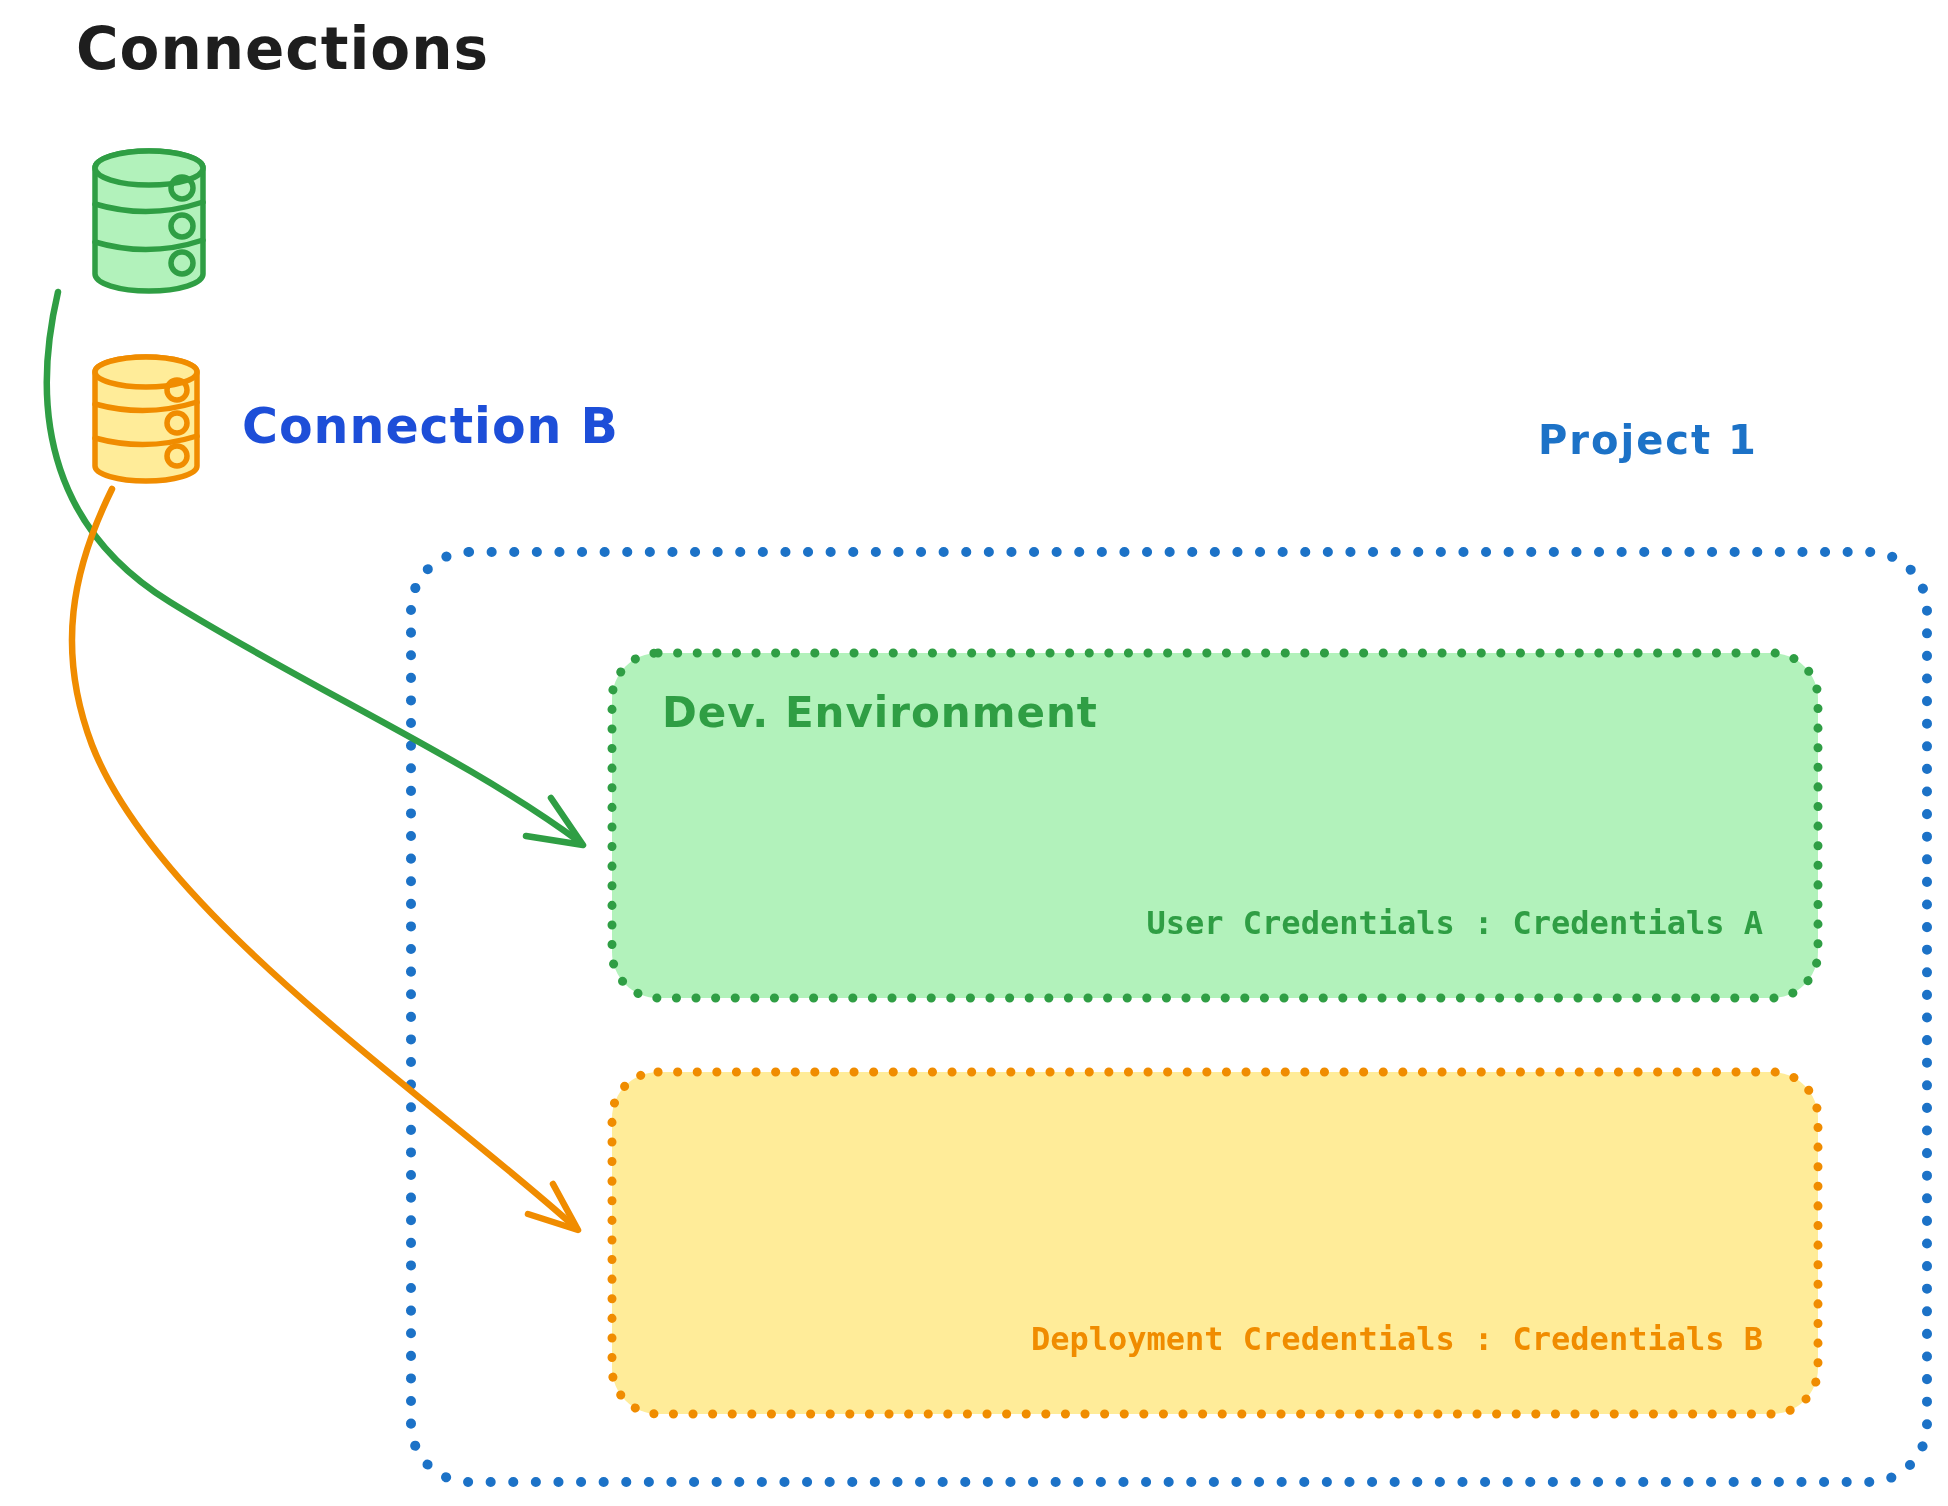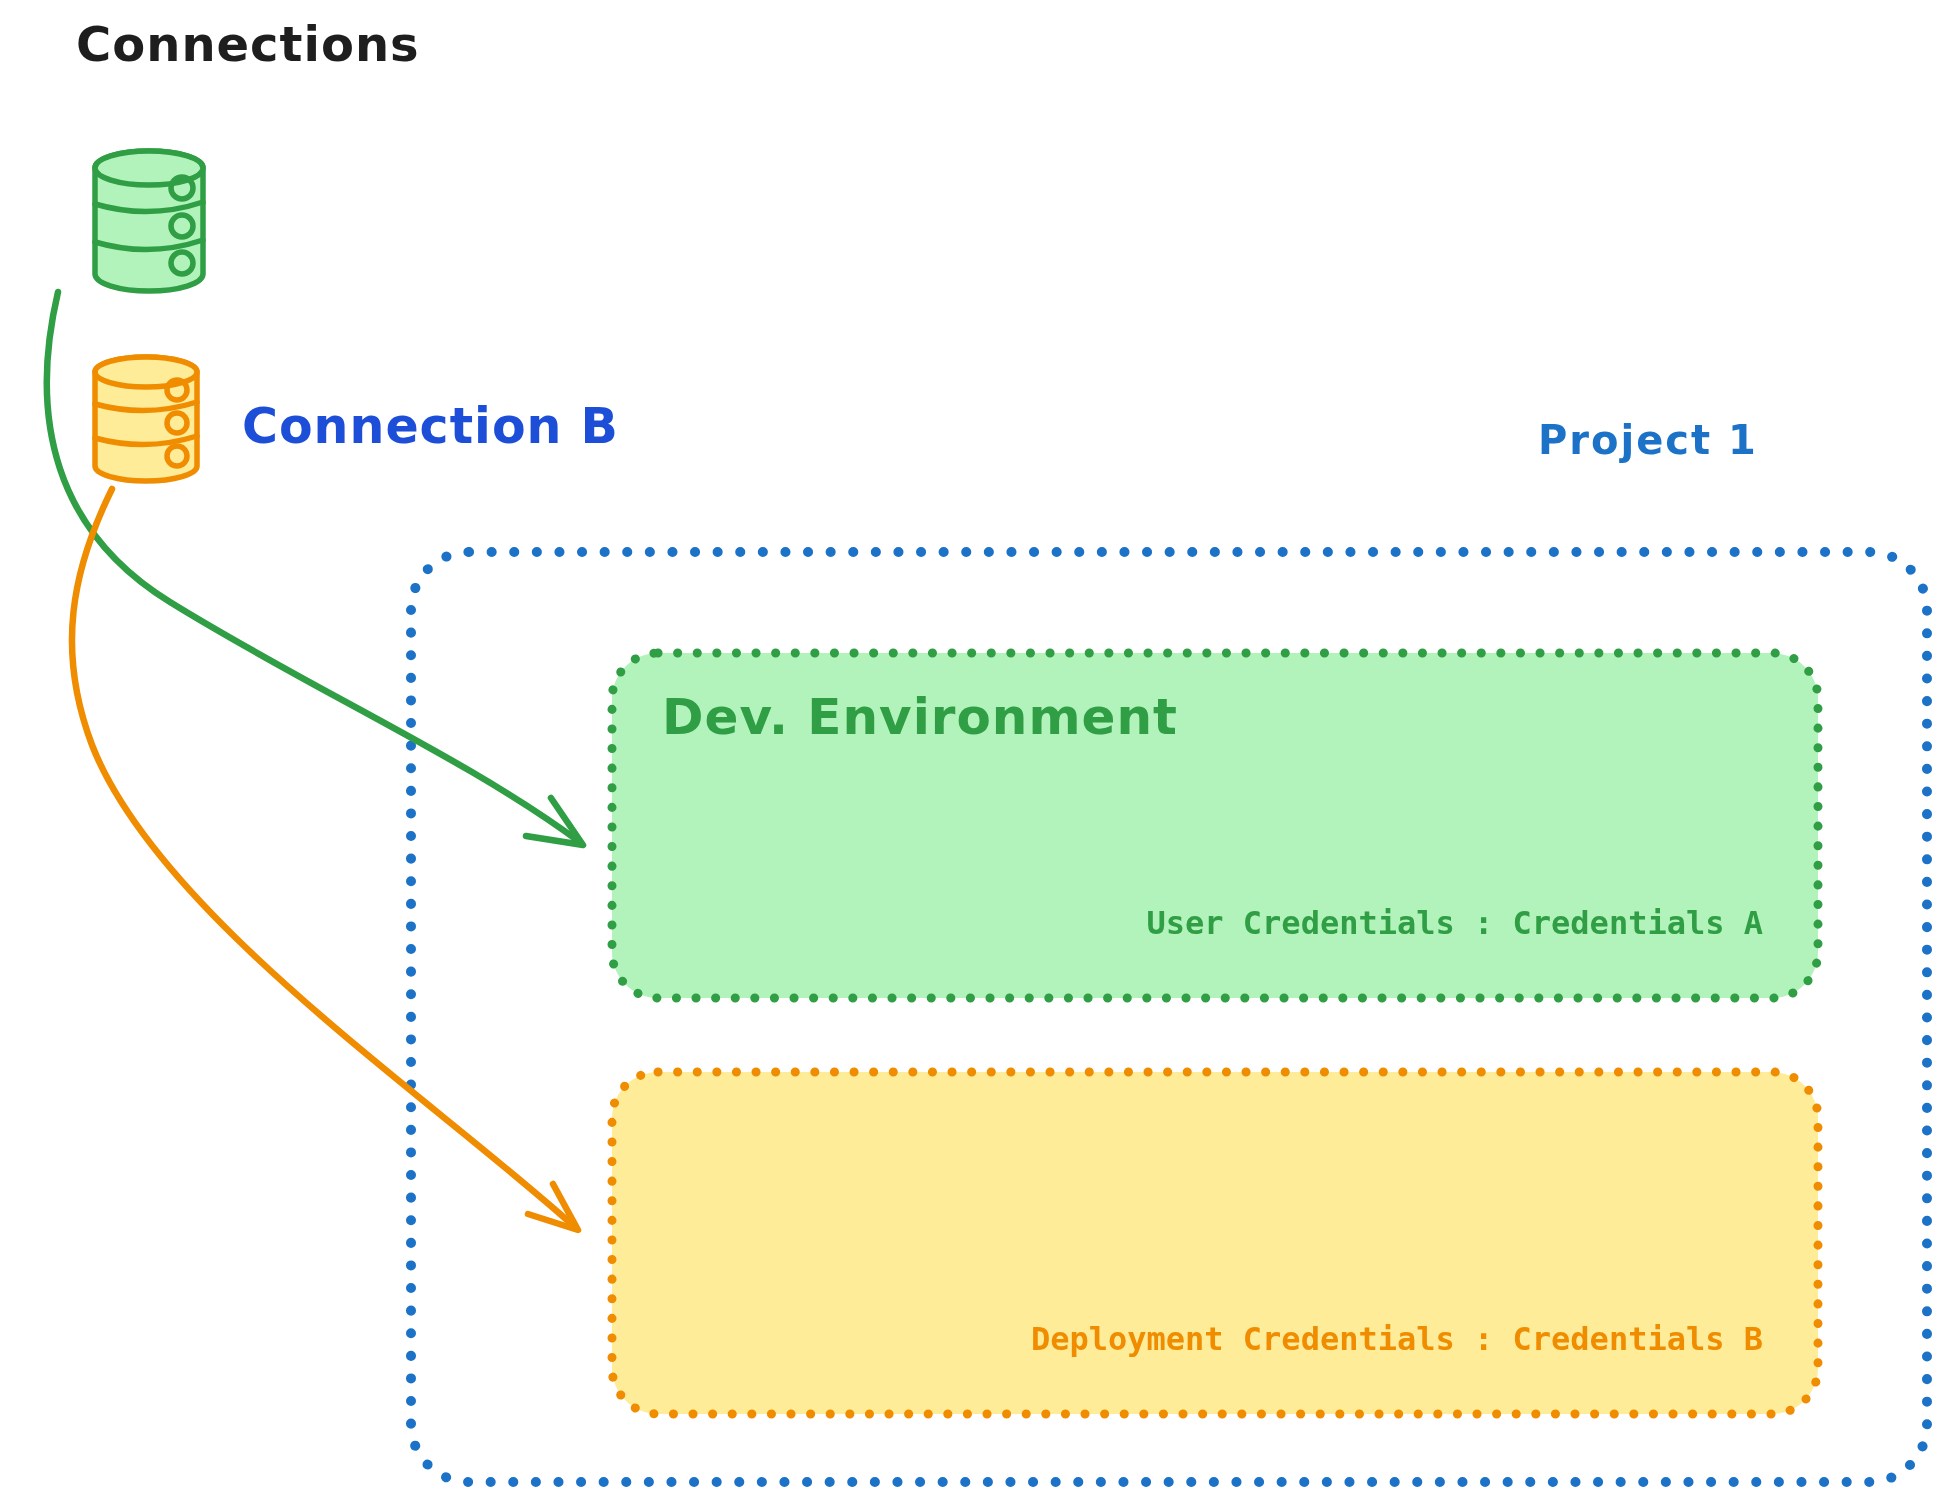--- a/index.html
+++ b/index.html
@@ -21,42 +21,42 @@
     top: 0;
   }
   .txt {
     position: absolute;
     white-space: nowrap;
     line-height: 1.1;
   }
   .title {
     left: 76px;
     top: 18px;
-    font-size: 48px;
+    font-size: 58px;
     font-weight: 700;
     color: #1e1e1e;
     letter-spacing: 1px;
   }
   .conn-label {
     font-size: 49px;
     font-weight: 600;
     letter-spacing: 1px;
   }
   .conn-a { left: 226px; top: 188px; color: #2f9e44; }
   .conn-b { left: 226px; top: 400px; color: #1d4ed8; margin-left: 16px; }
   .project-label {
     left: 1538px;
     top: 418px;
     font-size: 40px;
     font-weight: 700;
     color: #1c72c7;
     letter-spacing: 2px;
   }
   .env-label {
-    font-size: 50px;
+    font-size: 42px;
     font-weight: 600;
     letter-spacing: 1px;
   }
   .dev-label  { left: 662px; top: 690px;  color: #2f9e44; }
   .prod-label { left: 662px; top: 1110px; color: #f08c00; }
   .cred-label {
     font-family: "DejaVu Sans Mono", "Liberation Mono", monospace;
     font-size: 32px;
     font-weight: 700;
     width: 1113px;

